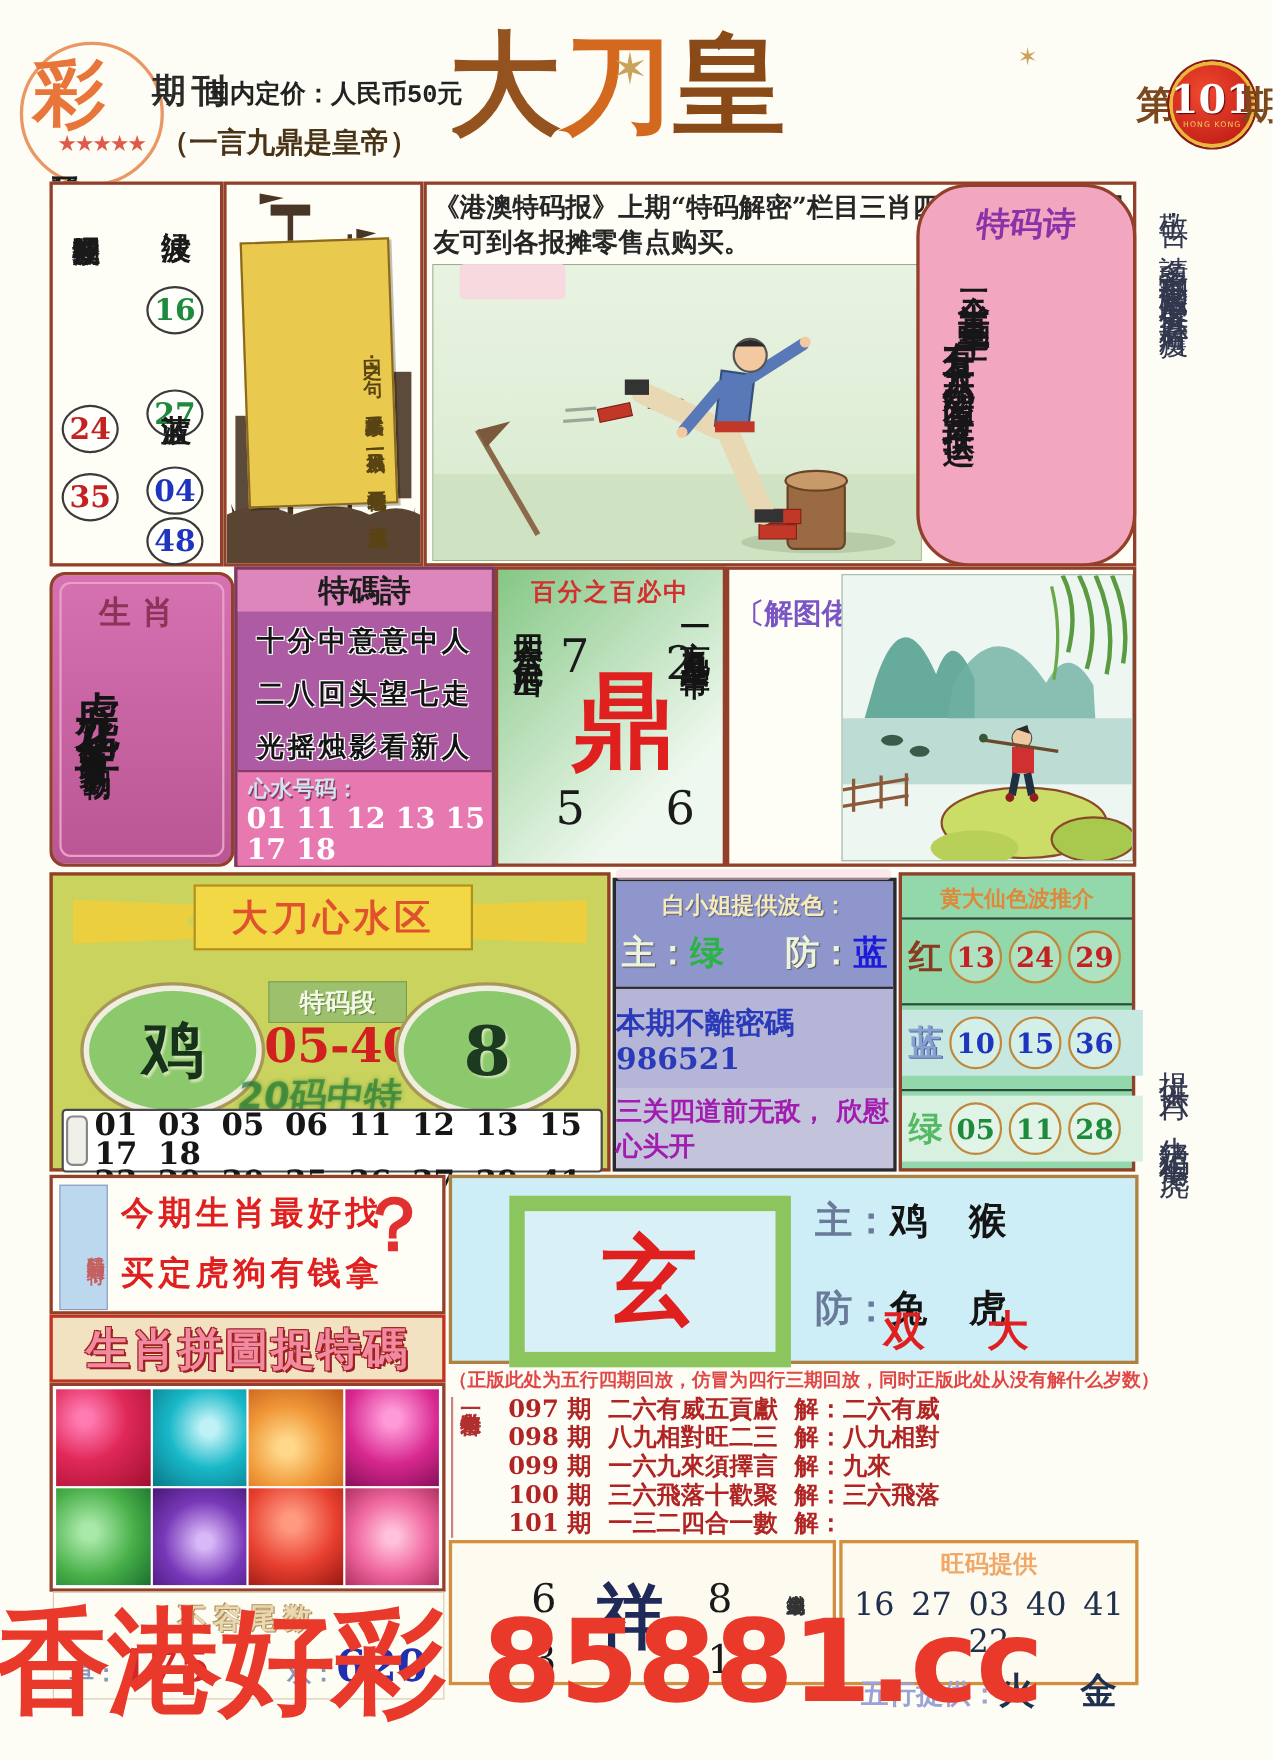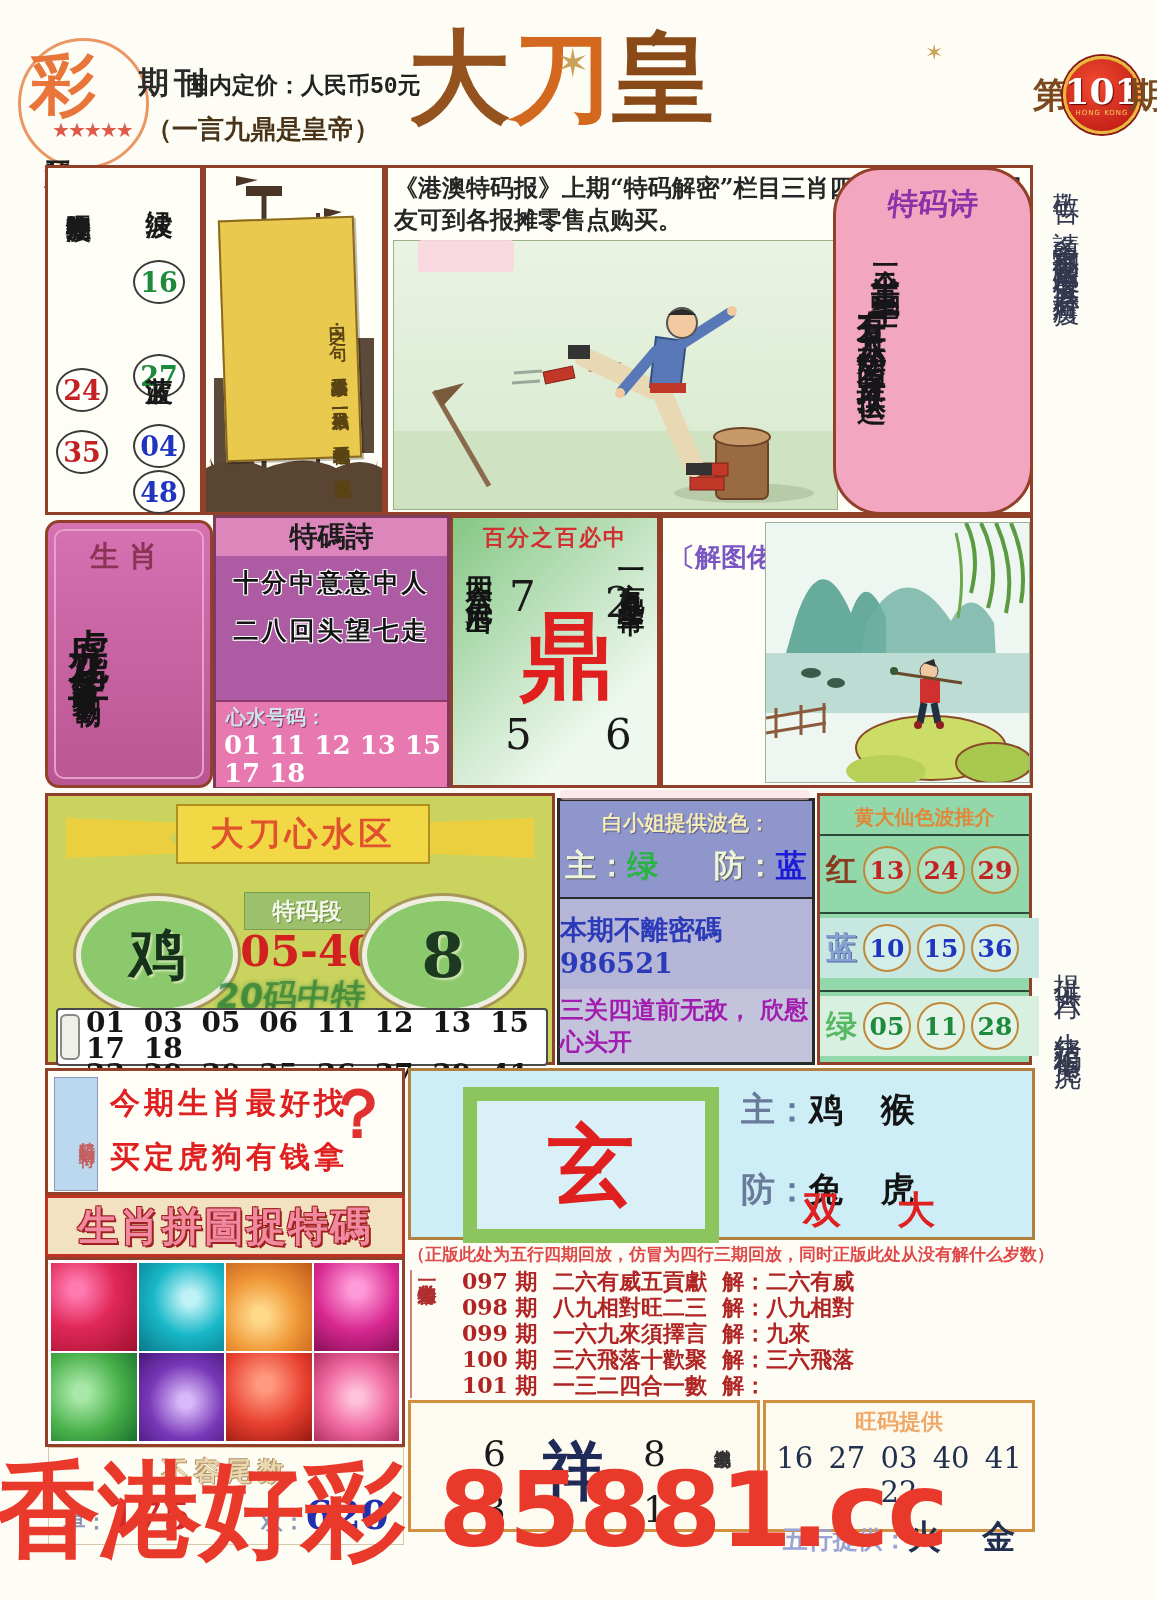--- a/index.html
+++ b/index.html
@@ -152,20 +152,21 @@
       <div style="font-size:41px;font-weight:bold;color:#141414;letter-spacing:14px;padding-top:16px;">虎龙马羊</div>
       <div class="zlabel" style="padding-right:16px;">欲钱买出农家</div>
       <div class="zlabel" style="padding-right:12px;">的勤物</div>
     </div>
   </div>
 
   <div class="panel" style="left:213px;top:515px;width:237px;height:273px;border-color:#7c3a5c;background:#ad5ba3;">
     <div class="abs" style="left:0;top:0;width:100%;height:38px;background:#dc86bc;text-align:center;font-size:28px;font-weight:bold;color:#1c1c1c;line-height:38px;font-family:'DejaVu Serif',serif;">特碼詩</div>
     <div class="abs outline-w" style="left:0;top:48px;width:100%;text-align:center;font-size:25px;font-weight:bold;color:#141414;letter-spacing:3px;">十分中意意中人</div>
     <div class="abs outline-w" style="left:0;top:96px;width:100%;text-align:center;font-size:25px;font-weight:bold;color:#141414;letter-spacing:3px;">二八回头望七走</div>
+    <div class="abs outline-w" style="left:0;top:144px;width:100%;text-align:center;font-size:25px;font-weight:bold;color:#141414;letter-spacing:3px;">光摇烛影看新人</div>
     <div class="abs" style="left:0;top:182px;width:100%;height:85px;background:#e878b0;border-top:2px solid #8c3a6c;">
       <div style="padding:2px 0 0 10px;font-size:20px;font-weight:bold;color:#cfe6ea;text-shadow:1px 1px 0 #8c3a6c;">心水号码：</div>
       <div class="serif" style="padding-left:8px;font-size:26px;font-weight:bold;color:#fff;line-height:28px;">01 11 12 13 15 17 18</div>
       <div class="serif" style="padding-left:8px;font-size:26px;font-weight:bold;color:#fff;line-height:28px;">23 24 30 35 39 41 42</div>
     </div>
   </div>
 
   <div class="panel" style="left:450px;top:515px;width:210px;height:273px;background:linear-gradient(135deg,#85c785,#eef8ee 75%);">
     <div class="abs" style="left:0;top:5px;width:100%;text-align:center;font-size:22px;font-weight:bold;color:#d23030;letter-spacing:2px;">百分之百必中</div>
     <div class="abs vtext" style="left:8px;top:38px;height:224px;font-size:27px;font-weight:bold;color:#141414;letter-spacing:5px;">四六合一先后出</div>

